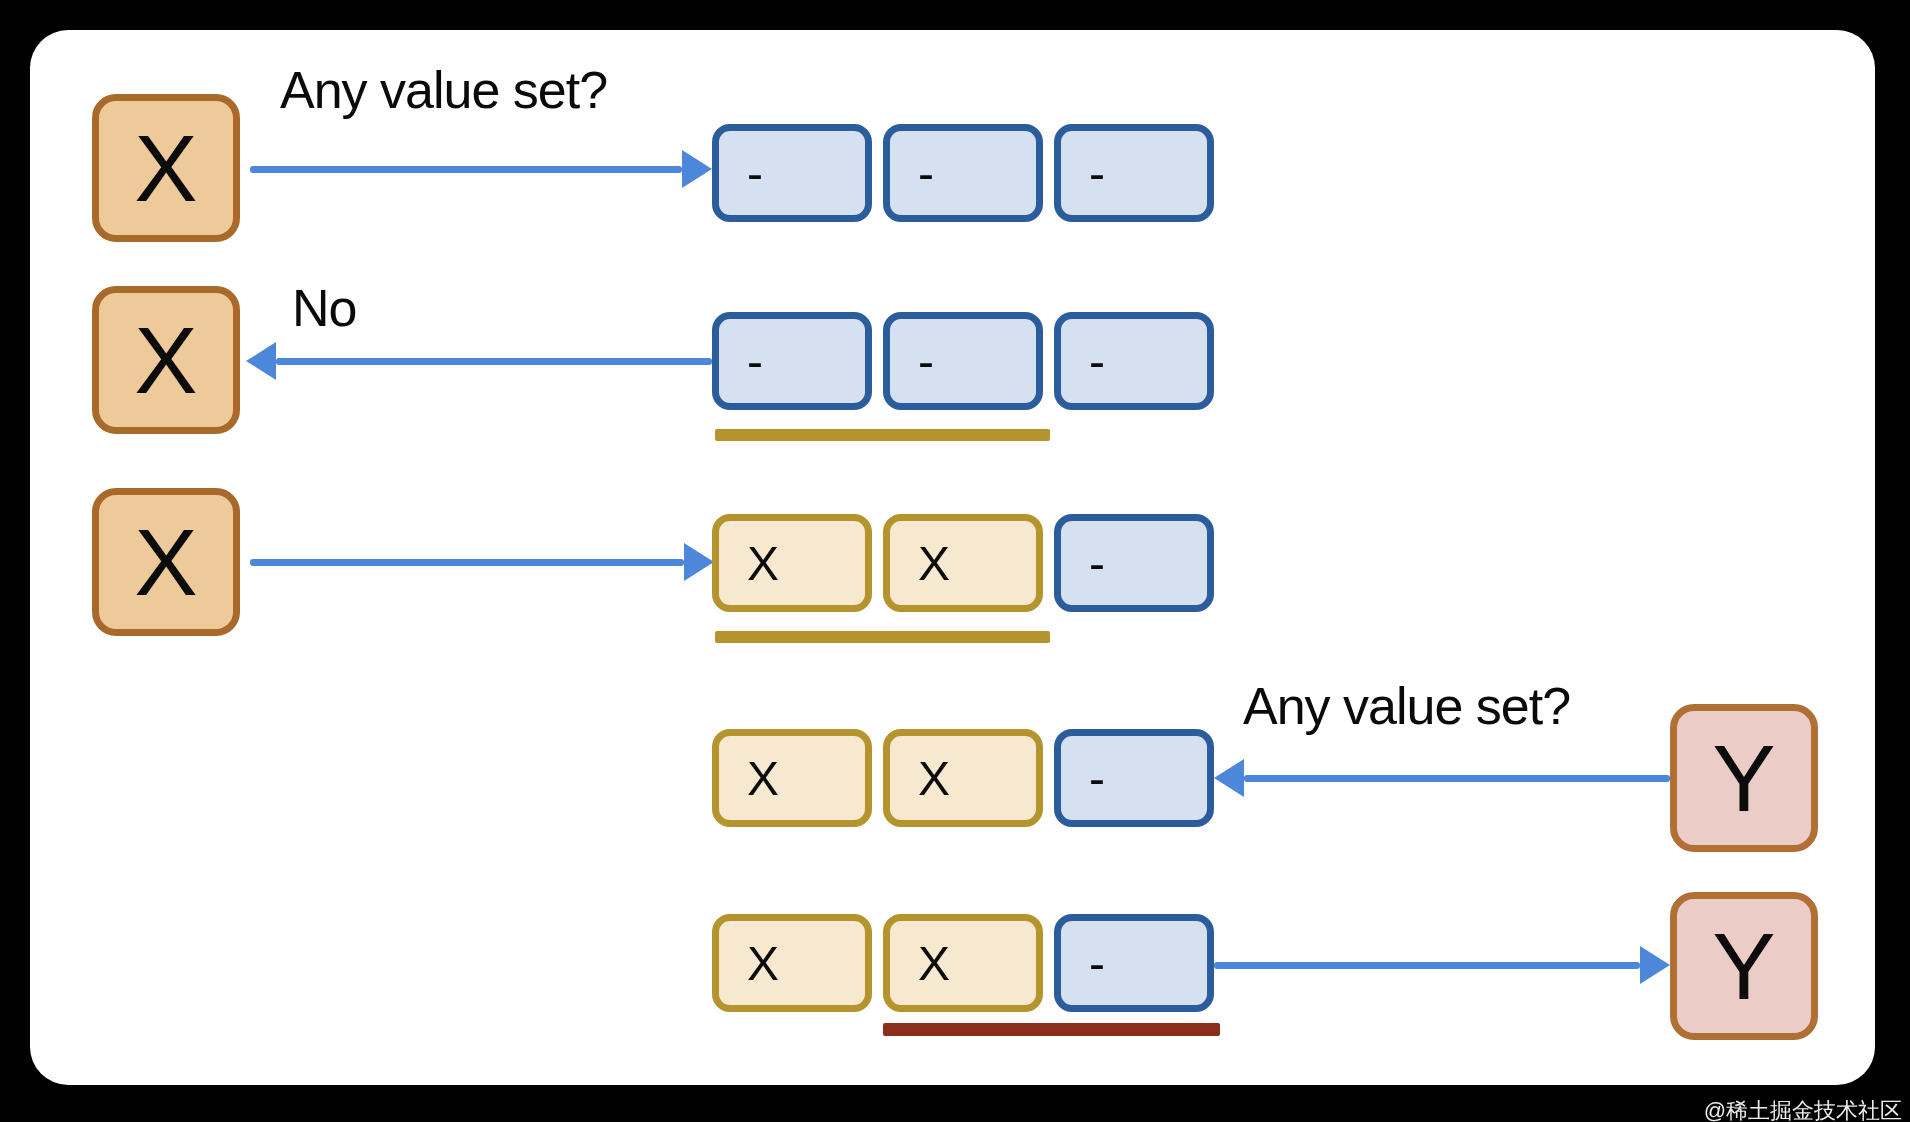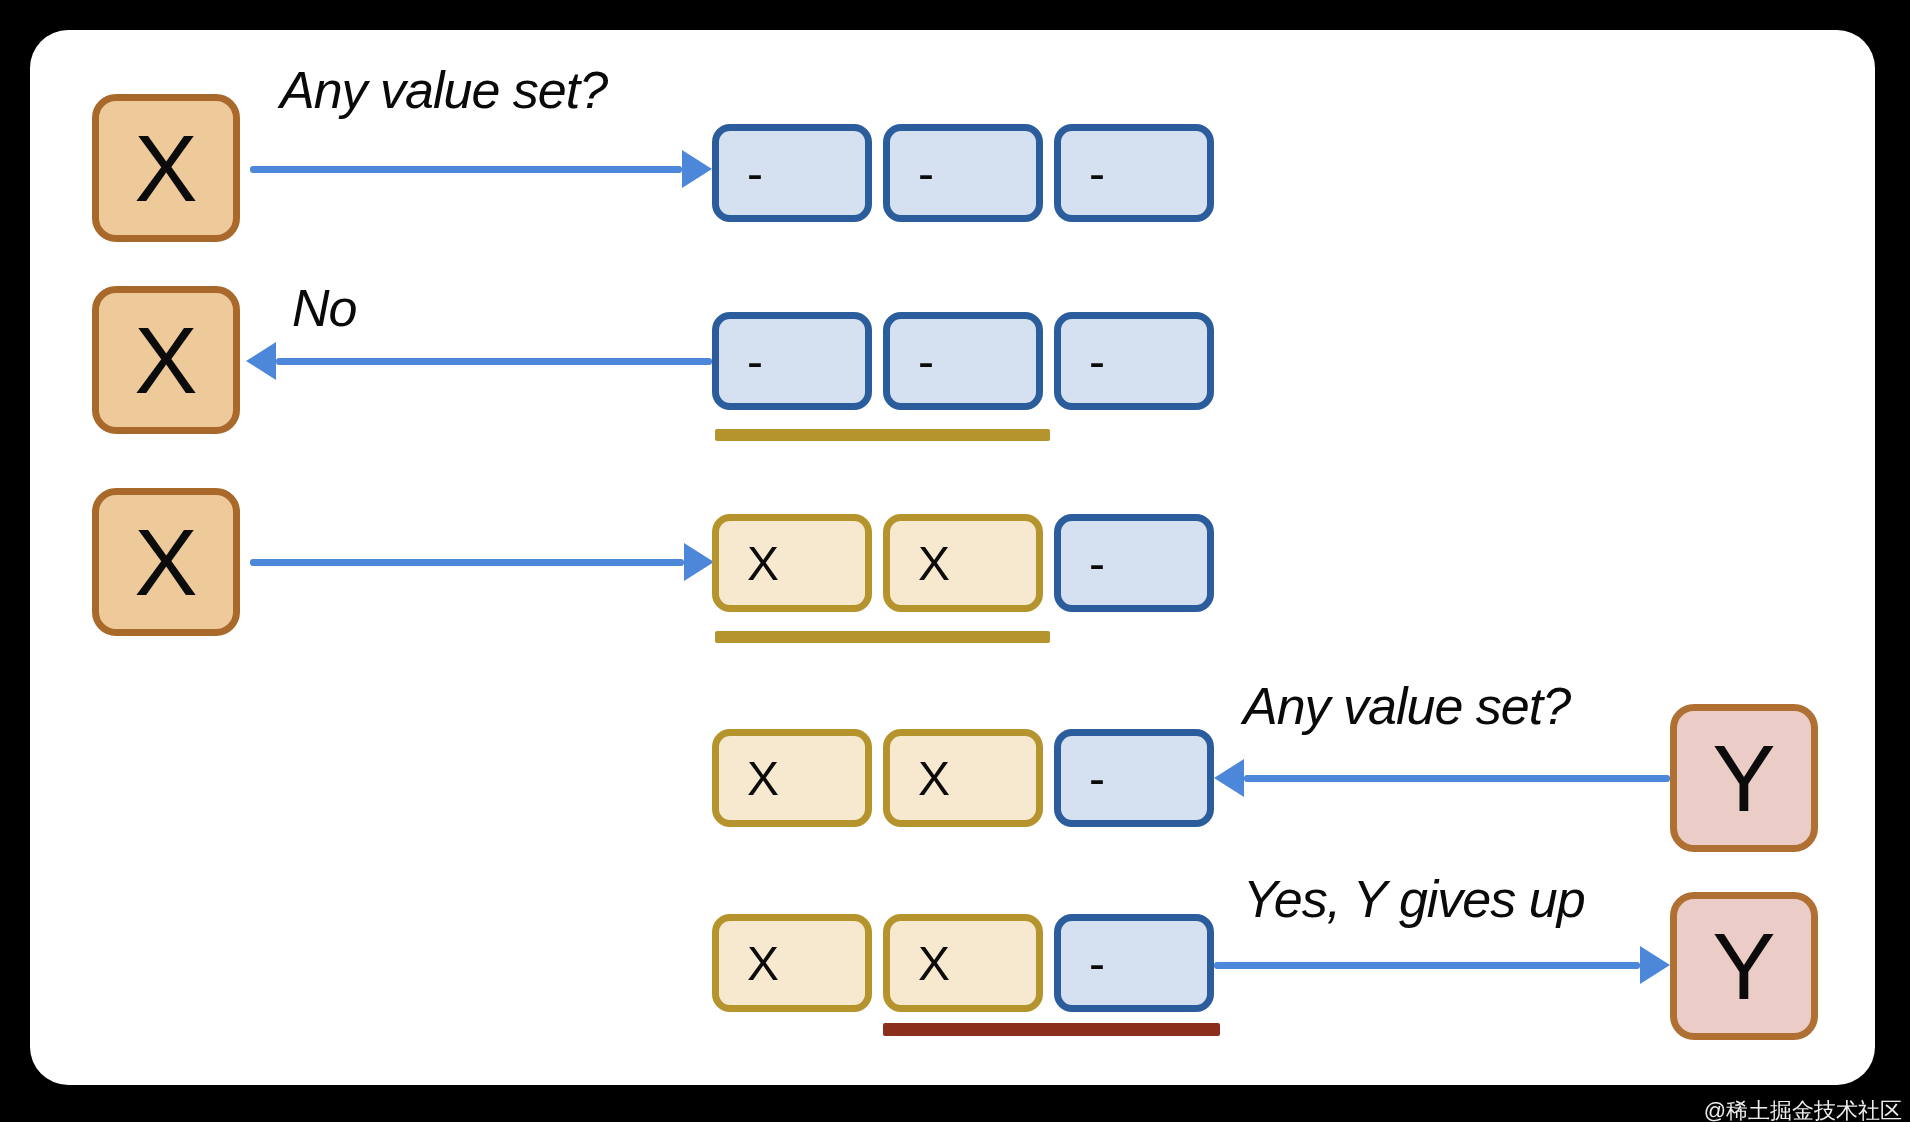--- a/index.html
+++ b/index.html
@@ -38,21 +38,20 @@
     font-size:48px;color:#0b0b0b;
   }
   .cell.blue{background:#d5e1f0;border-color:#2b5c9c;}
   .cell.gold{background:#f7e9d0;border-color:#b5942e;}
   .lbl{
     position:absolute;
     font-size:52px;line-height:60px;
     letter-spacing:-1px;
     color:#0a0a0a;
     white-space:nowrap;
-    font-style:italic;
   }
   .aline{
     position:absolute;
     height:7px;background:#4d87d9;border-radius:3px;
   }
   .ahead{
     position:absolute;width:0;height:0;
     border-top:19px solid transparent;
     border-bottom:19px solid transparent;
   }
@@ -142,21 +141,20 @@
   <div class="cell gold" style="left:712px;top:914px;">
     <span>X</span>
   </div>
   <div class="cell gold" style="left:883px;top:914px;">
     <span>X</span>
   </div>
   <div class="cell blue" style="left:1054px;top:914px;">
     <span>-</span>
   </div>
   <div class="bar red" style="left:883px;top:1023px;width:337px;height:13px;"></div>
-  <div class="lbl" style="left:1243px;top:869px;">Yes, Y gives up</div>
   <div class="aline" style="left:1214px;top:962px;width:426px;"></div>
   <div class="ahead right" style="left:1640px;top:946px;"></div>
   <div class="actor y" style="left:1670px;top:892px;">
     <span>Y</span>
   </div>
 
   <div class="watermark">@稀土掘金技术社区</div>
 </div>
 
 </body></html>

